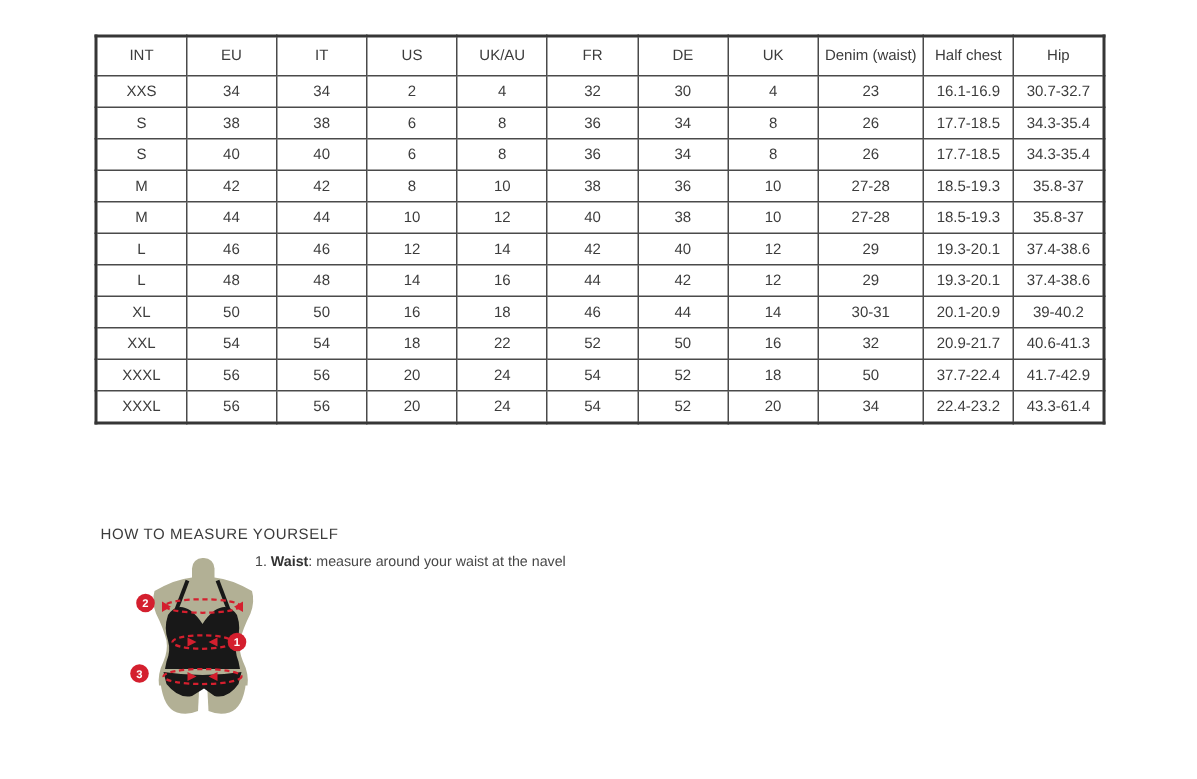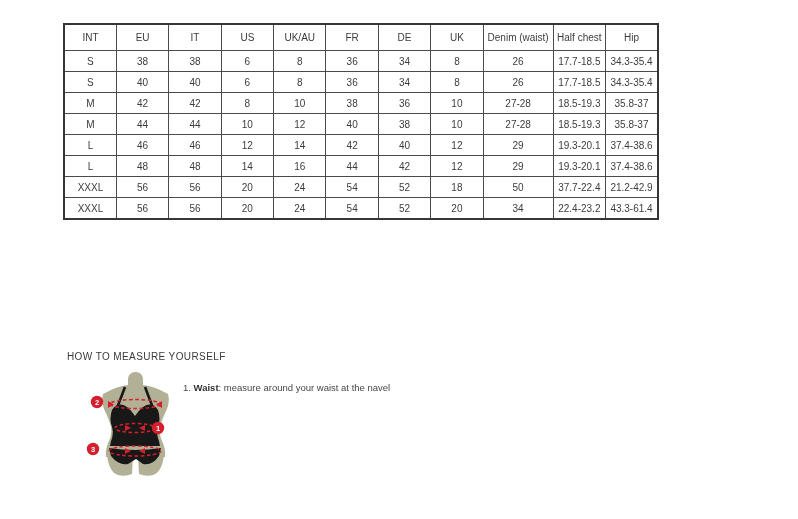--- a/index.html
+++ b/index.html
@@ -3,39 +3,39 @@
 <meta charset="utf-8">
 <style>
   html,body{margin:0;padding:0;}
   body{
     width:798px;height:519px;background:#ffffff;position:relative;
     font-family:"Liberation Sans", sans-serif;color:#3c3c3c;overflow:hidden;
   }
   
   .size-table-wrap{position:absolute;left:63px;top:23px;}
   table.size-table{
-    border-collapse:collapse;table-layout:fixed;width:596px;
+    border-collapse:collapse;table-layout:fixed;width:674px;
     border:2px solid #363636;
   }
   table.size-table th, table.size-table td{
     border:1px solid #4a4a4a;text-align:center;vertical-align:middle;
     font-size:10px;font-weight:400;color:#3c3c3c;padding:0;
     white-space:nowrap;overflow:hidden;
   }
   table.size-table th{height:25px;}
   table.size-table td{height:20px;}
   col.col-denim{width:70px;}
   
   .measure-heading{
     position:absolute;left:67px;top:351px;
     font-size:10px;font-weight:400;color:#3b3b3b;letter-spacing:.4px;
   }
   .measure-diagram{position:absolute;left:82px;top:371px;width:92px;height:108px;}
   .measure-list{
-    position:absolute;left:170px;top:370px;margin:13px;padding:0;list-style:none;
+    position:absolute;left:170px;top:370px;margin:0;padding:0;list-style:none;
     font-size:9.5px;color:#474747;
   }
   .measure-list li{margin:0 0 6.5px 0;line-height:9.5px;}
   .measure-list strong{color:#333;font-weight:700;}
   .badge-num{fill:#ffffff;font-family:"Liberation Sans",sans-serif;font-size:7.5px;font-weight:bold;text-anchor:middle;}
 </style>
 </head>
 <body>
 
 <div class="size-table-wrap">
@@ -63,20 +63,33 @@
           <th>FR</th>
           <th>DE</th>
           <th>UK</th>
           <th>Denim (waist)</th>
           <th>Half chest</th>
           <th>Hip</th>
         </tr>
     </thead>
     <tbody>
         <tr>
+          <td>XXS</td>
+          <td>34</td>
+          <td>34</td>
+          <td>2</td>
+          <td>4</td>
+          <td>32</td>
+          <td>30</td>
+          <td>4</td>
+          <td>23</td>
+          <td>16.1-16.9</td>
+          <td>30.7-32.7</td>
+        </tr>
+        <tr>
           <td>S</td>
           <td>38</td>
           <td>38</td>
           <td>6</td>
           <td>8</td>
           <td>36</td>
           <td>34</td>
           <td>8</td>
           <td>26</td>
           <td>17.7-18.5</td>
@@ -141,31 +154,57 @@
           <td>14</td>
           <td>16</td>
           <td>44</td>
           <td>42</td>
           <td>12</td>
           <td>29</td>
           <td>19.3-20.1</td>
           <td>37.4-38.6</td>
         </tr>
         <tr>
+          <td>XL</td>
+          <td>50</td>
+          <td>50</td>
+          <td>16</td>
+          <td>18</td>
+          <td>46</td>
+          <td>44</td>
+          <td>14</td>
+          <td>30-31</td>
+          <td>20.1-20.9</td>
+          <td>39-40.2</td>
+        </tr>
+        <tr>
+          <td>XXL</td>
+          <td>54</td>
+          <td>54</td>
+          <td>18</td>
+          <td>22</td>
+          <td>52</td>
+          <td>50</td>
+          <td>16</td>
+          <td>32</td>
+          <td>20.9-21.7</td>
+          <td>40.6-41.3</td>
+        </tr>
+        <tr>
           <td>XXXL</td>
           <td>56</td>
           <td>56</td>
           <td>20</td>
           <td>24</td>
           <td>54</td>
           <td>52</td>
           <td>18</td>
           <td>50</td>
           <td>37.7-22.4</td>
-          <td>21.2-42.9</td>
+          <td>41.7-42.9</td>
         </tr>
         <tr>
           <td>XXXL</td>
           <td>56</td>
           <td>56</td>
           <td>20</td>
           <td>24</td>
           <td>54</td>
           <td>52</td>
           <td>20</td>

